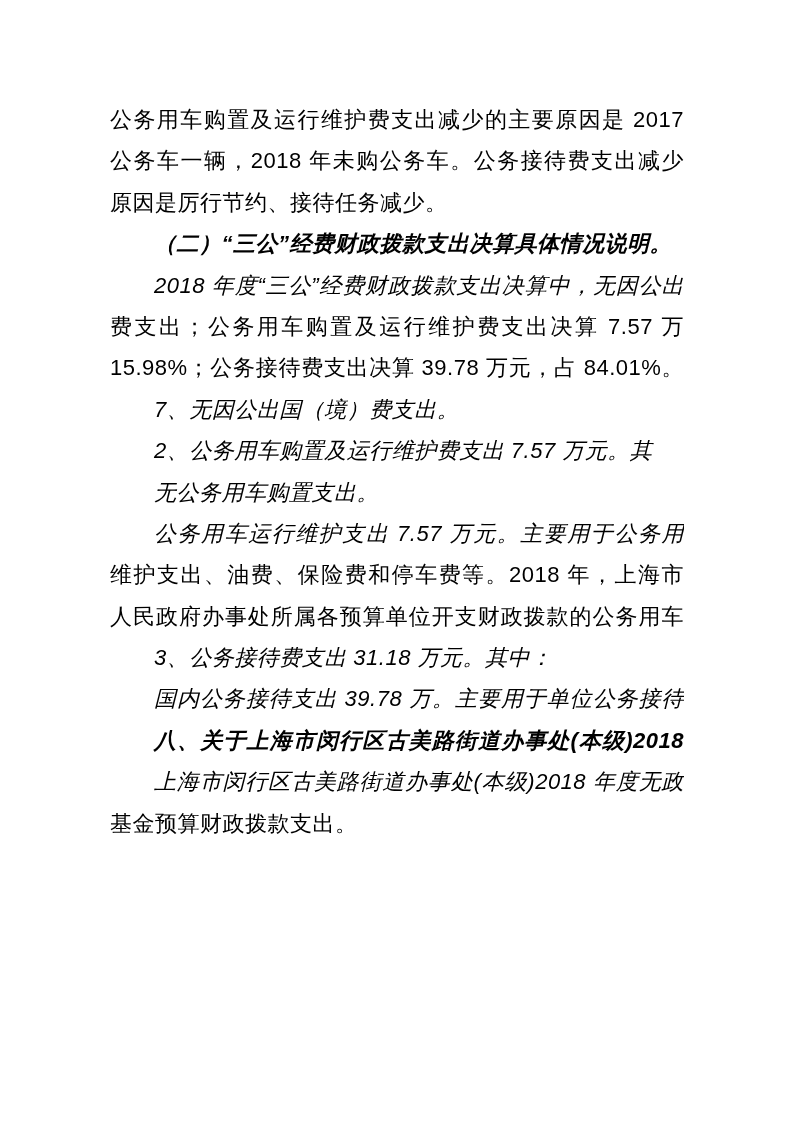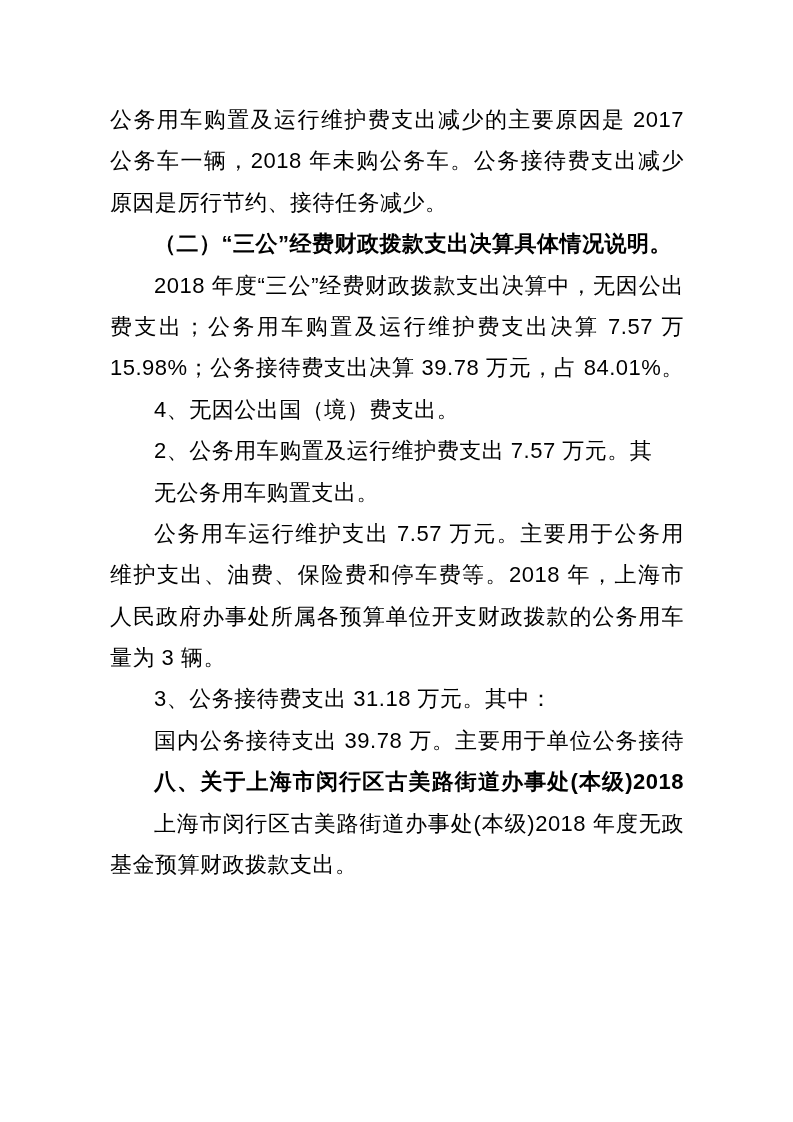--- a/index.html
+++ b/index.html
@@ -28,43 +28,43 @@
     white-space: normal;
     overflow: hidden;
   }
   .line.justify {
     text-align: justify;
     text-align-last: justify;
     text-justify: inter-character;
   }
   .line.indent {
     text-indent: 2em;
+    font-style: italic;
   }
   .line.bold {
     font-weight: bold;
   }
 </style>
 </head>
 <body>
 
 <div class="doc">
   <div>
       <div class="line justify">公务用车购置及运行维护费支出减少的主要原因是 2017 年购置</div>
       <div class="line justify">公务车一辆，2018 年未购公务车。公务接待费支出减少的主要</div>
       <div class="line">原因是厉行节约、接待任务减少。</div>
       <div class="line indent bold">（二）“三公”经费财政拨款支出决算具体情况说明。</div>
       <div class="line justify indent">2018 年度“三公”经费财政拨款支出决算中，无因公出国( 境 )</div>
       <div class="line justify">费支出；公务用车购置及运行维护费支出决算 7.57 万元，占</div>
       <div class="line justify">15.98%；公务接待费支出决算 39.78 万元，占 84.01%。具体情</div>
-      <div class="line indent">4、无因公出国（境）费支出。</div>
+      <div class="line indent">7、无因公出国（境）费支出。</div>
       <div class="line indent">2、公务用车购置及运行维护费支出 7.57 万元。其中：</div>
       <div class="line indent">无公务用车购置支出。</div>
       <div class="line justify indent">公务用车运行维护支出 7.57 万元。主要用于公务用车运行</div>
       <div class="line justify">维护支出、油费、保险费和停车费等。2018 年，上海市闵行区</div>
       <div class="line justify">人民政府办事处所属各预算单位开支财政拨款的公务用车保有</div>
-      <div class="line">量为 3 辆。</div>
       <div class="line indent">3、公务接待费支出 31.18 万元。其中：</div>
       <div class="line justify indent">国内公务接待支出 39.78 万。主要用于单位公务接待餐费，</div>
       <div class="line justify indent bold">八、关于上海市闵行区古美路街道办事处(本级)2018 年度</div>
       <div class="line justify indent">上海市闵行区古美路街道办事处(本级)2018 年度无政府性</div>
       <div class="line">基金预算财政拨款支出。</div>
     </div>
 </div>
 
 </body></html>

